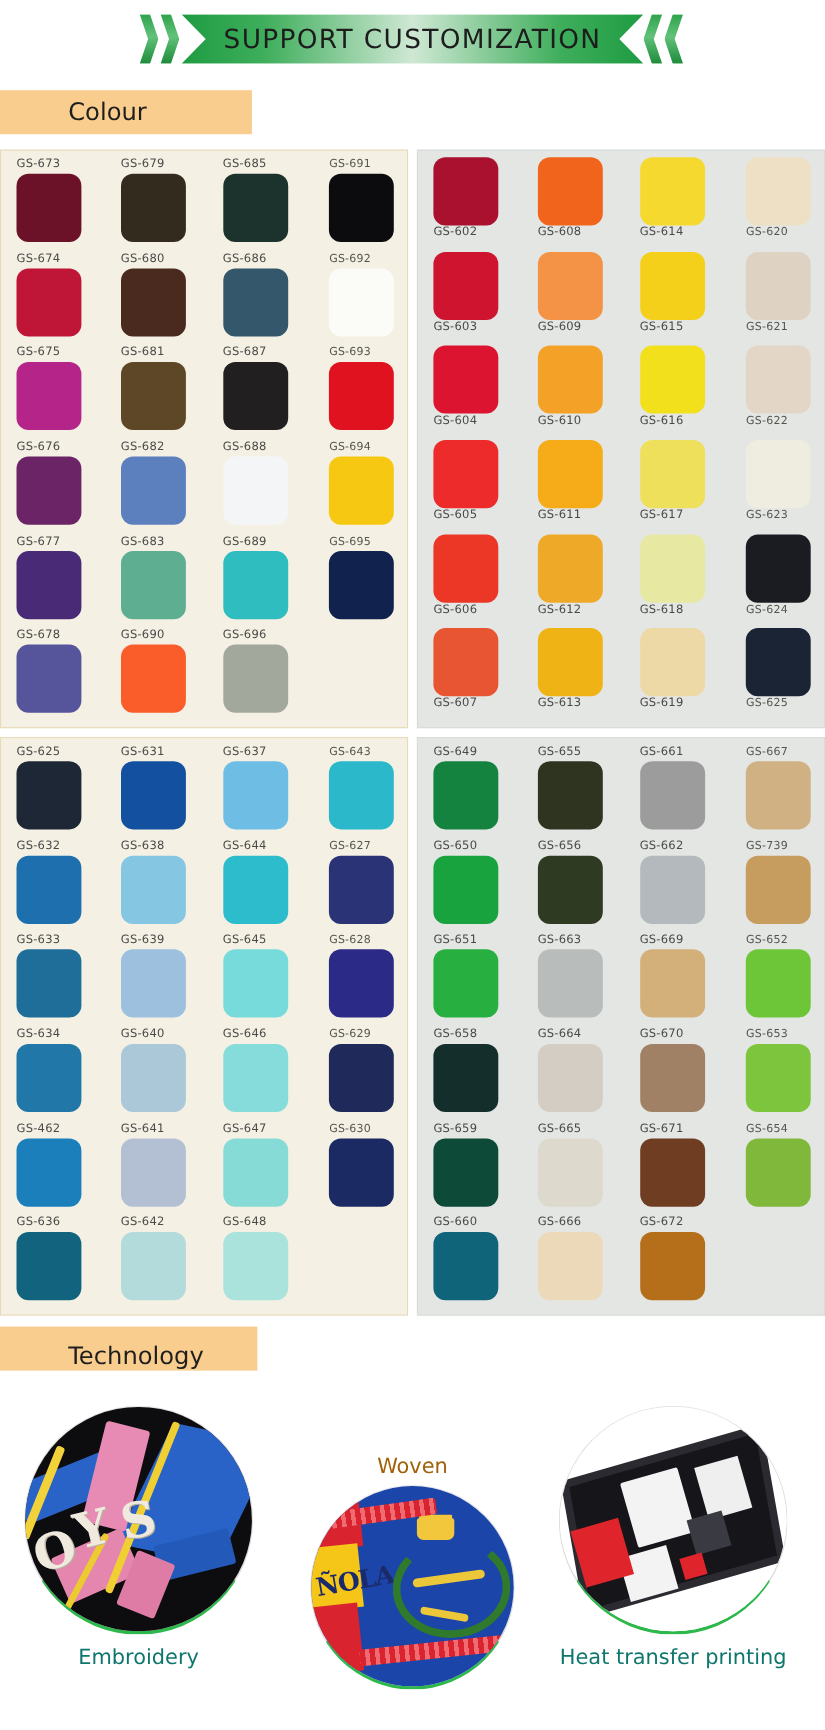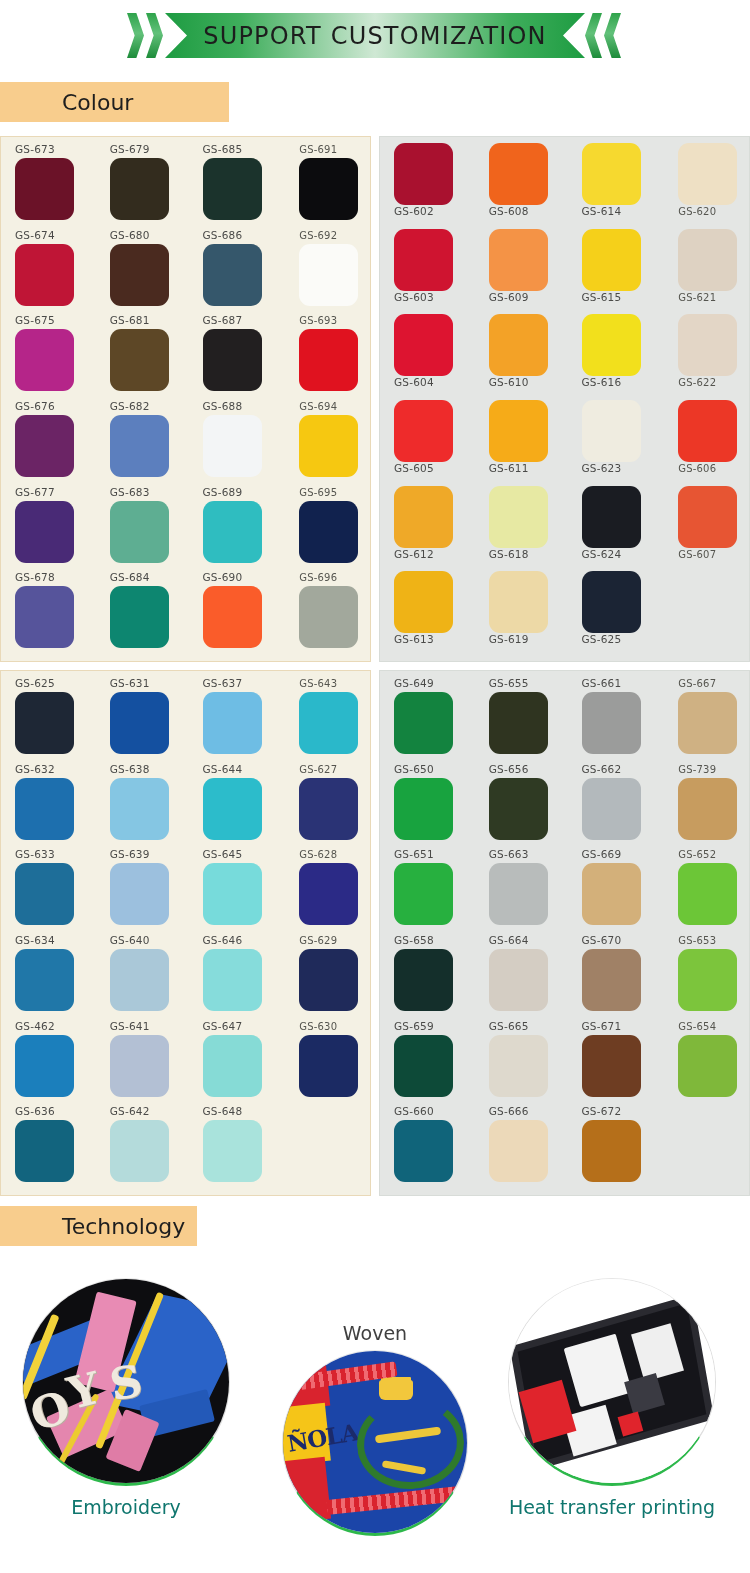--- a/index.html
+++ b/index.html
@@ -58,21 +58,21 @@
     background: #f8cd8d;
     height: 40px;
     display: flex;
     align-items: center;
     padding-left: 62px;
     font-size: 22px;
     color: #1e1e1e;
     font-family: "DejaVu Sans", sans-serif;
   }
   .tag-colour { width: 229px; margin-top: 14px; }
-  .tag-tech   { width: 197px; margin-top: 10px; }
+  .tag-tech   { width: 234px; margin-top: 10px; align-items: flex-end; }
 
   
   .panels {
     margin-top: 14px;
     display: grid;
     grid-template-columns: 371px 371px;
     column-gap: 8px;
     row-gap: 8px;
     padding: 0 0 0 0;
   }
@@ -130,21 +130,21 @@
     position: absolute;
     width: 208px;
     text-align: center;
   }
   .tech-item.t1 { left: 22px;  top: 16px; }
   .tech-item.t2 { left: 271px; top: 60px; }
   .tech-item.t3 { left: 508px; top: 16px; }
 
   .tech-item.t2 .circle-label-top {
     font-size: 19px;
-    color: #404040;
+    color: #a16207;
     font-family: "DejaVu Sans", sans-serif;
     margin-bottom: 6px;
   }
   .circle {
     width: 208px;
     height: 208px;
     border-radius: 50%;
     overflow: hidden;
     position: relative;
     border: 1px solid #e6e6e6;
@@ -355,24 +355,20 @@
         </div>
         <div class="cell">
           <div class="code">GS-695</div>
           <div class="sw" style="background: rgb(17, 34, 78);"></div>
         </div>
         <div class="cell">
           <div class="code">GS-678</div>
           <div class="sw" style="background: rgb(86, 84, 155);"></div>
         </div>
         <div class="cell">
-          <div class="code">GS-684</div>
-          <div class="sw" style="background: rgb(13, 134, 112);"></div>
-        </div>
-        <div class="cell">
           <div class="code">GS-690</div>
           <div class="sw" style="background: rgb(250, 92, 42);"></div>
         </div>
         <div class="cell">
           <div class="code">GS-696</div>
           <div class="sw" style="background: rgb(162, 168, 156);"></div>
         </div>
       </div>
     </div>
     <div class="panel grey">
@@ -425,20 +421,24 @@
           <div class="sw" style="background: rgb(227, 214, 198);"></div>
           <div class="code">GS-622</div>
         </div>
         <div class="cell">
           <div class="sw" style="background: rgb(238, 43, 43);"></div>
           <div class="code">GS-605</div>
         </div>
         <div class="cell">
           <div class="sw" style="background: rgb(246, 171, 24);"></div>
           <div class="code">GS-611</div>
+        </div>
+        <div class="cell">
+          <div class="sw" style="background: rgb(239, 224, 91);"></div>
+          <div class="code">GS-617</div>
         </div>
         <div class="cell">
           <div class="sw" style="background: rgb(239, 236, 224);"></div>
           <div class="code">GS-623</div>
         </div>
         <div class="cell">
           <div class="sw" style="background: rgb(236, 55, 38);"></div>
           <div class="code">GS-606</div>
         </div>
         <div class="cell">

